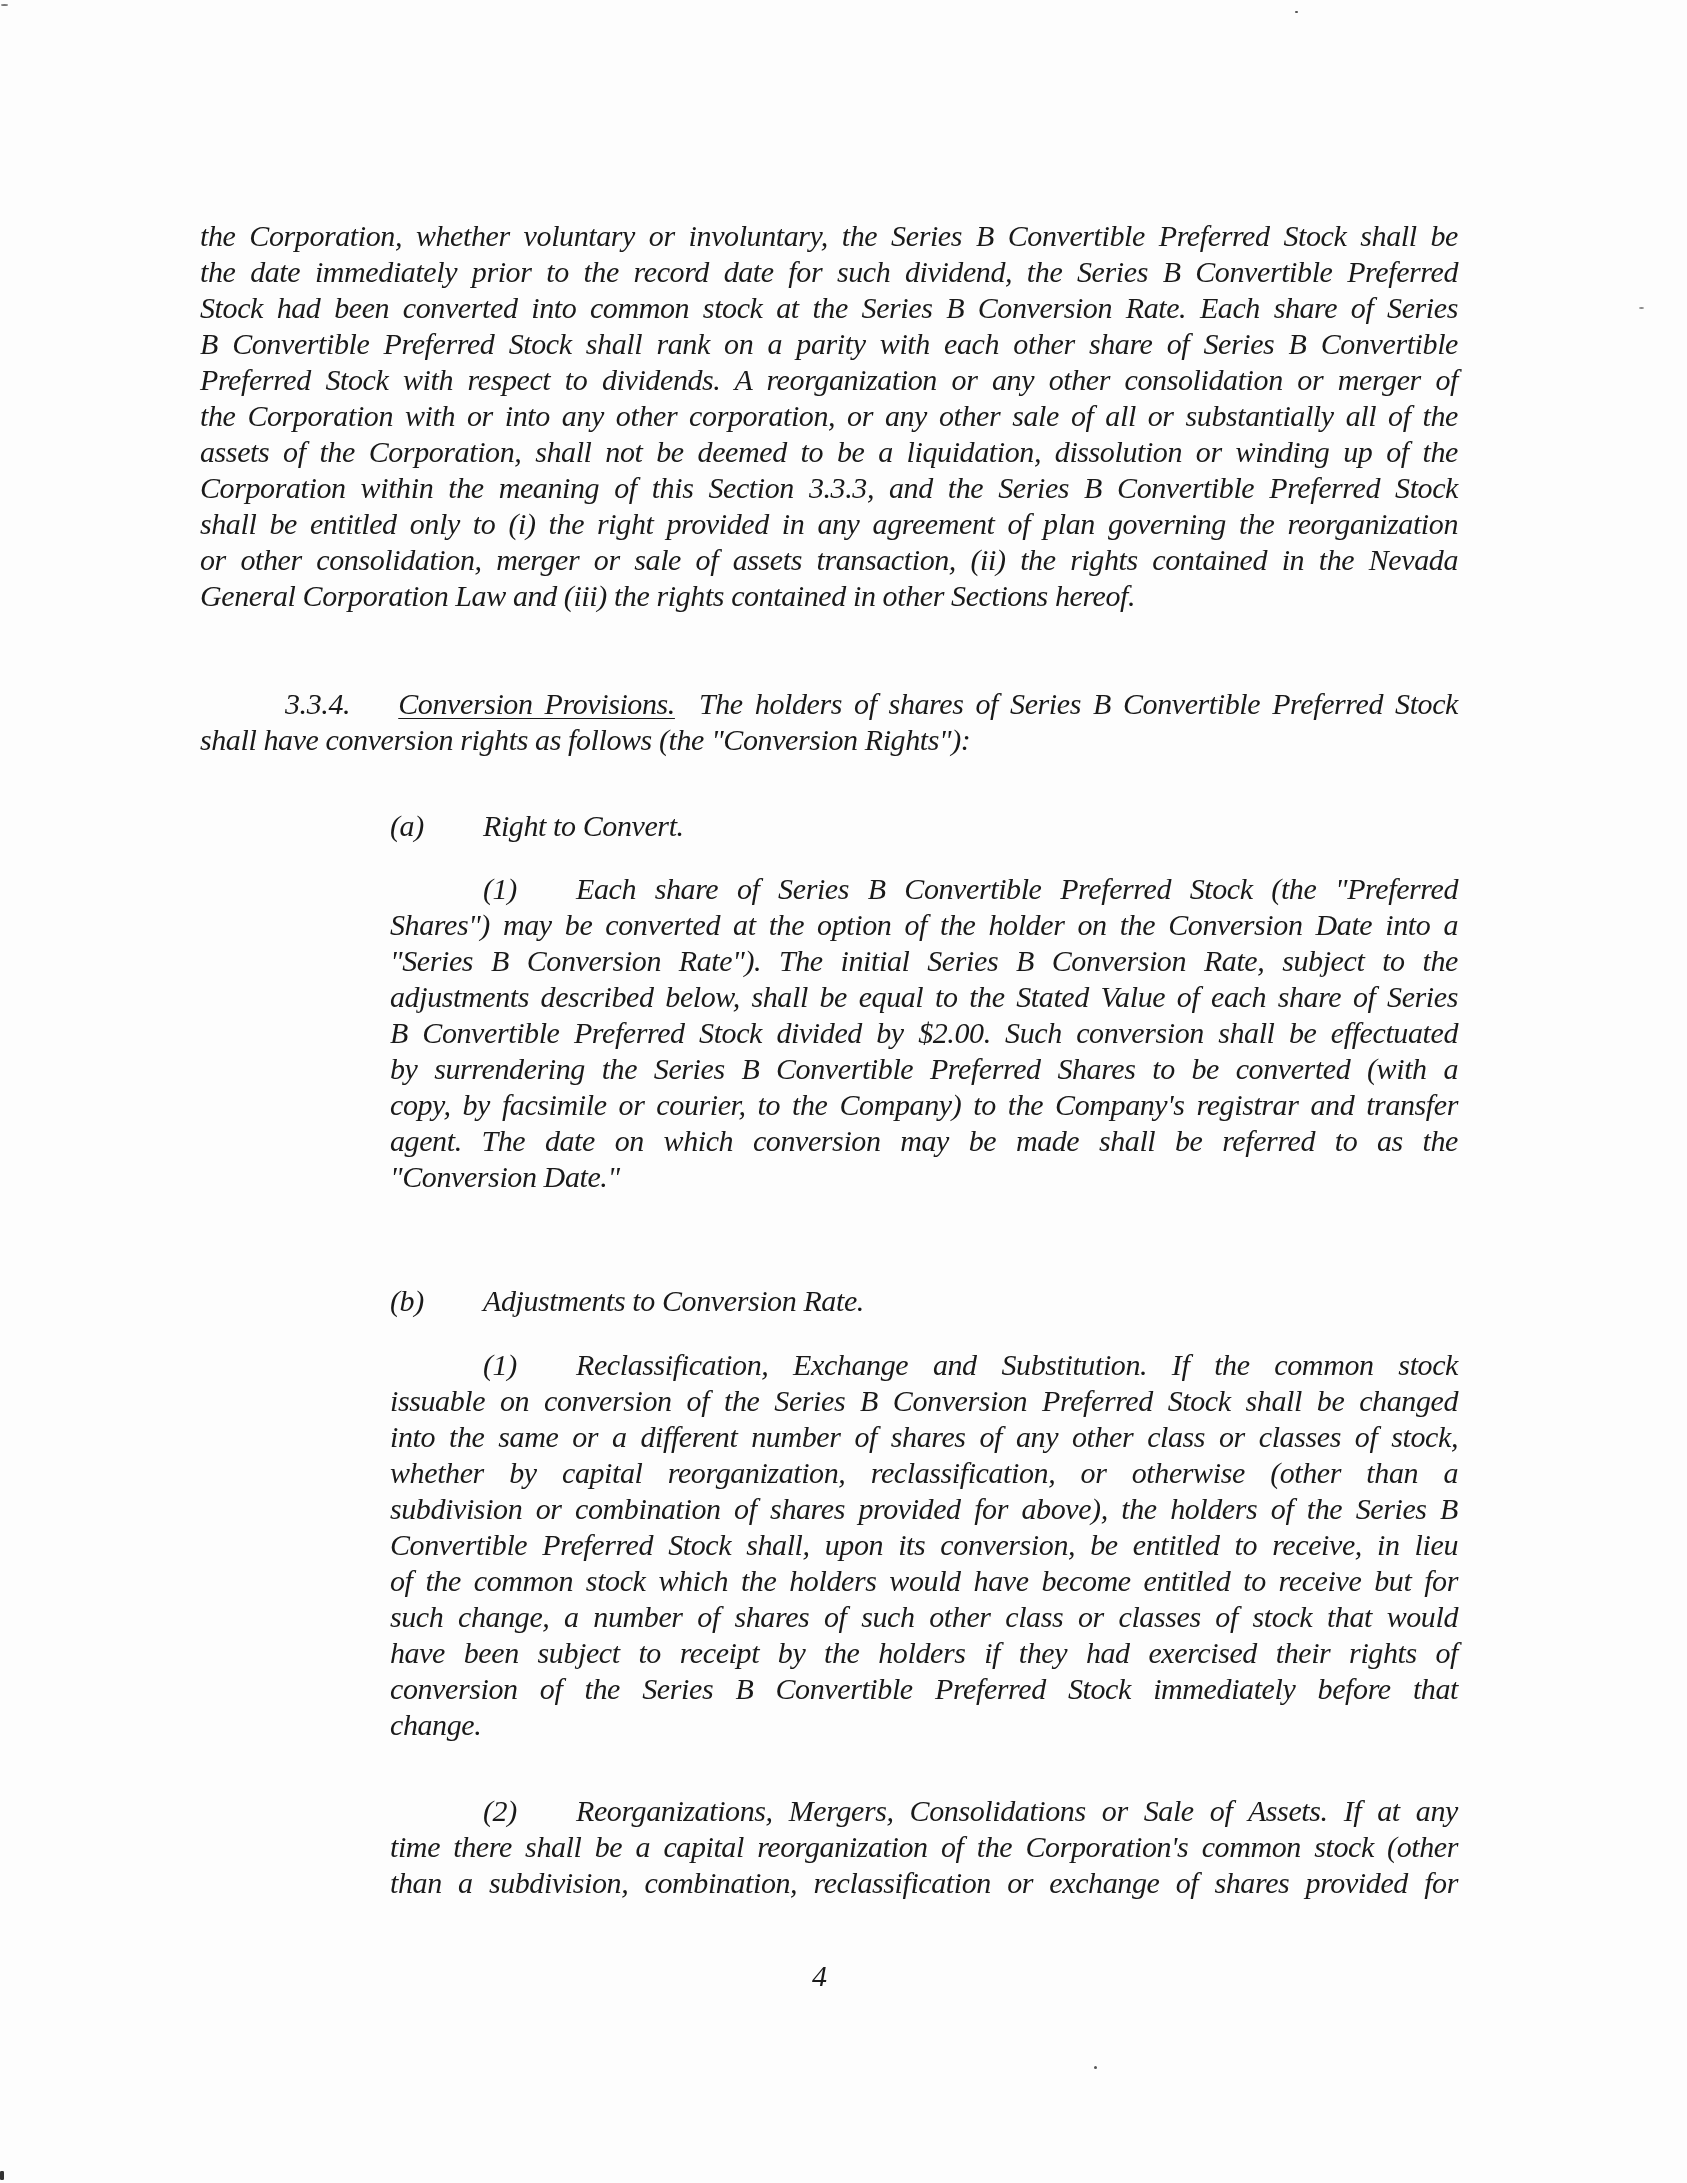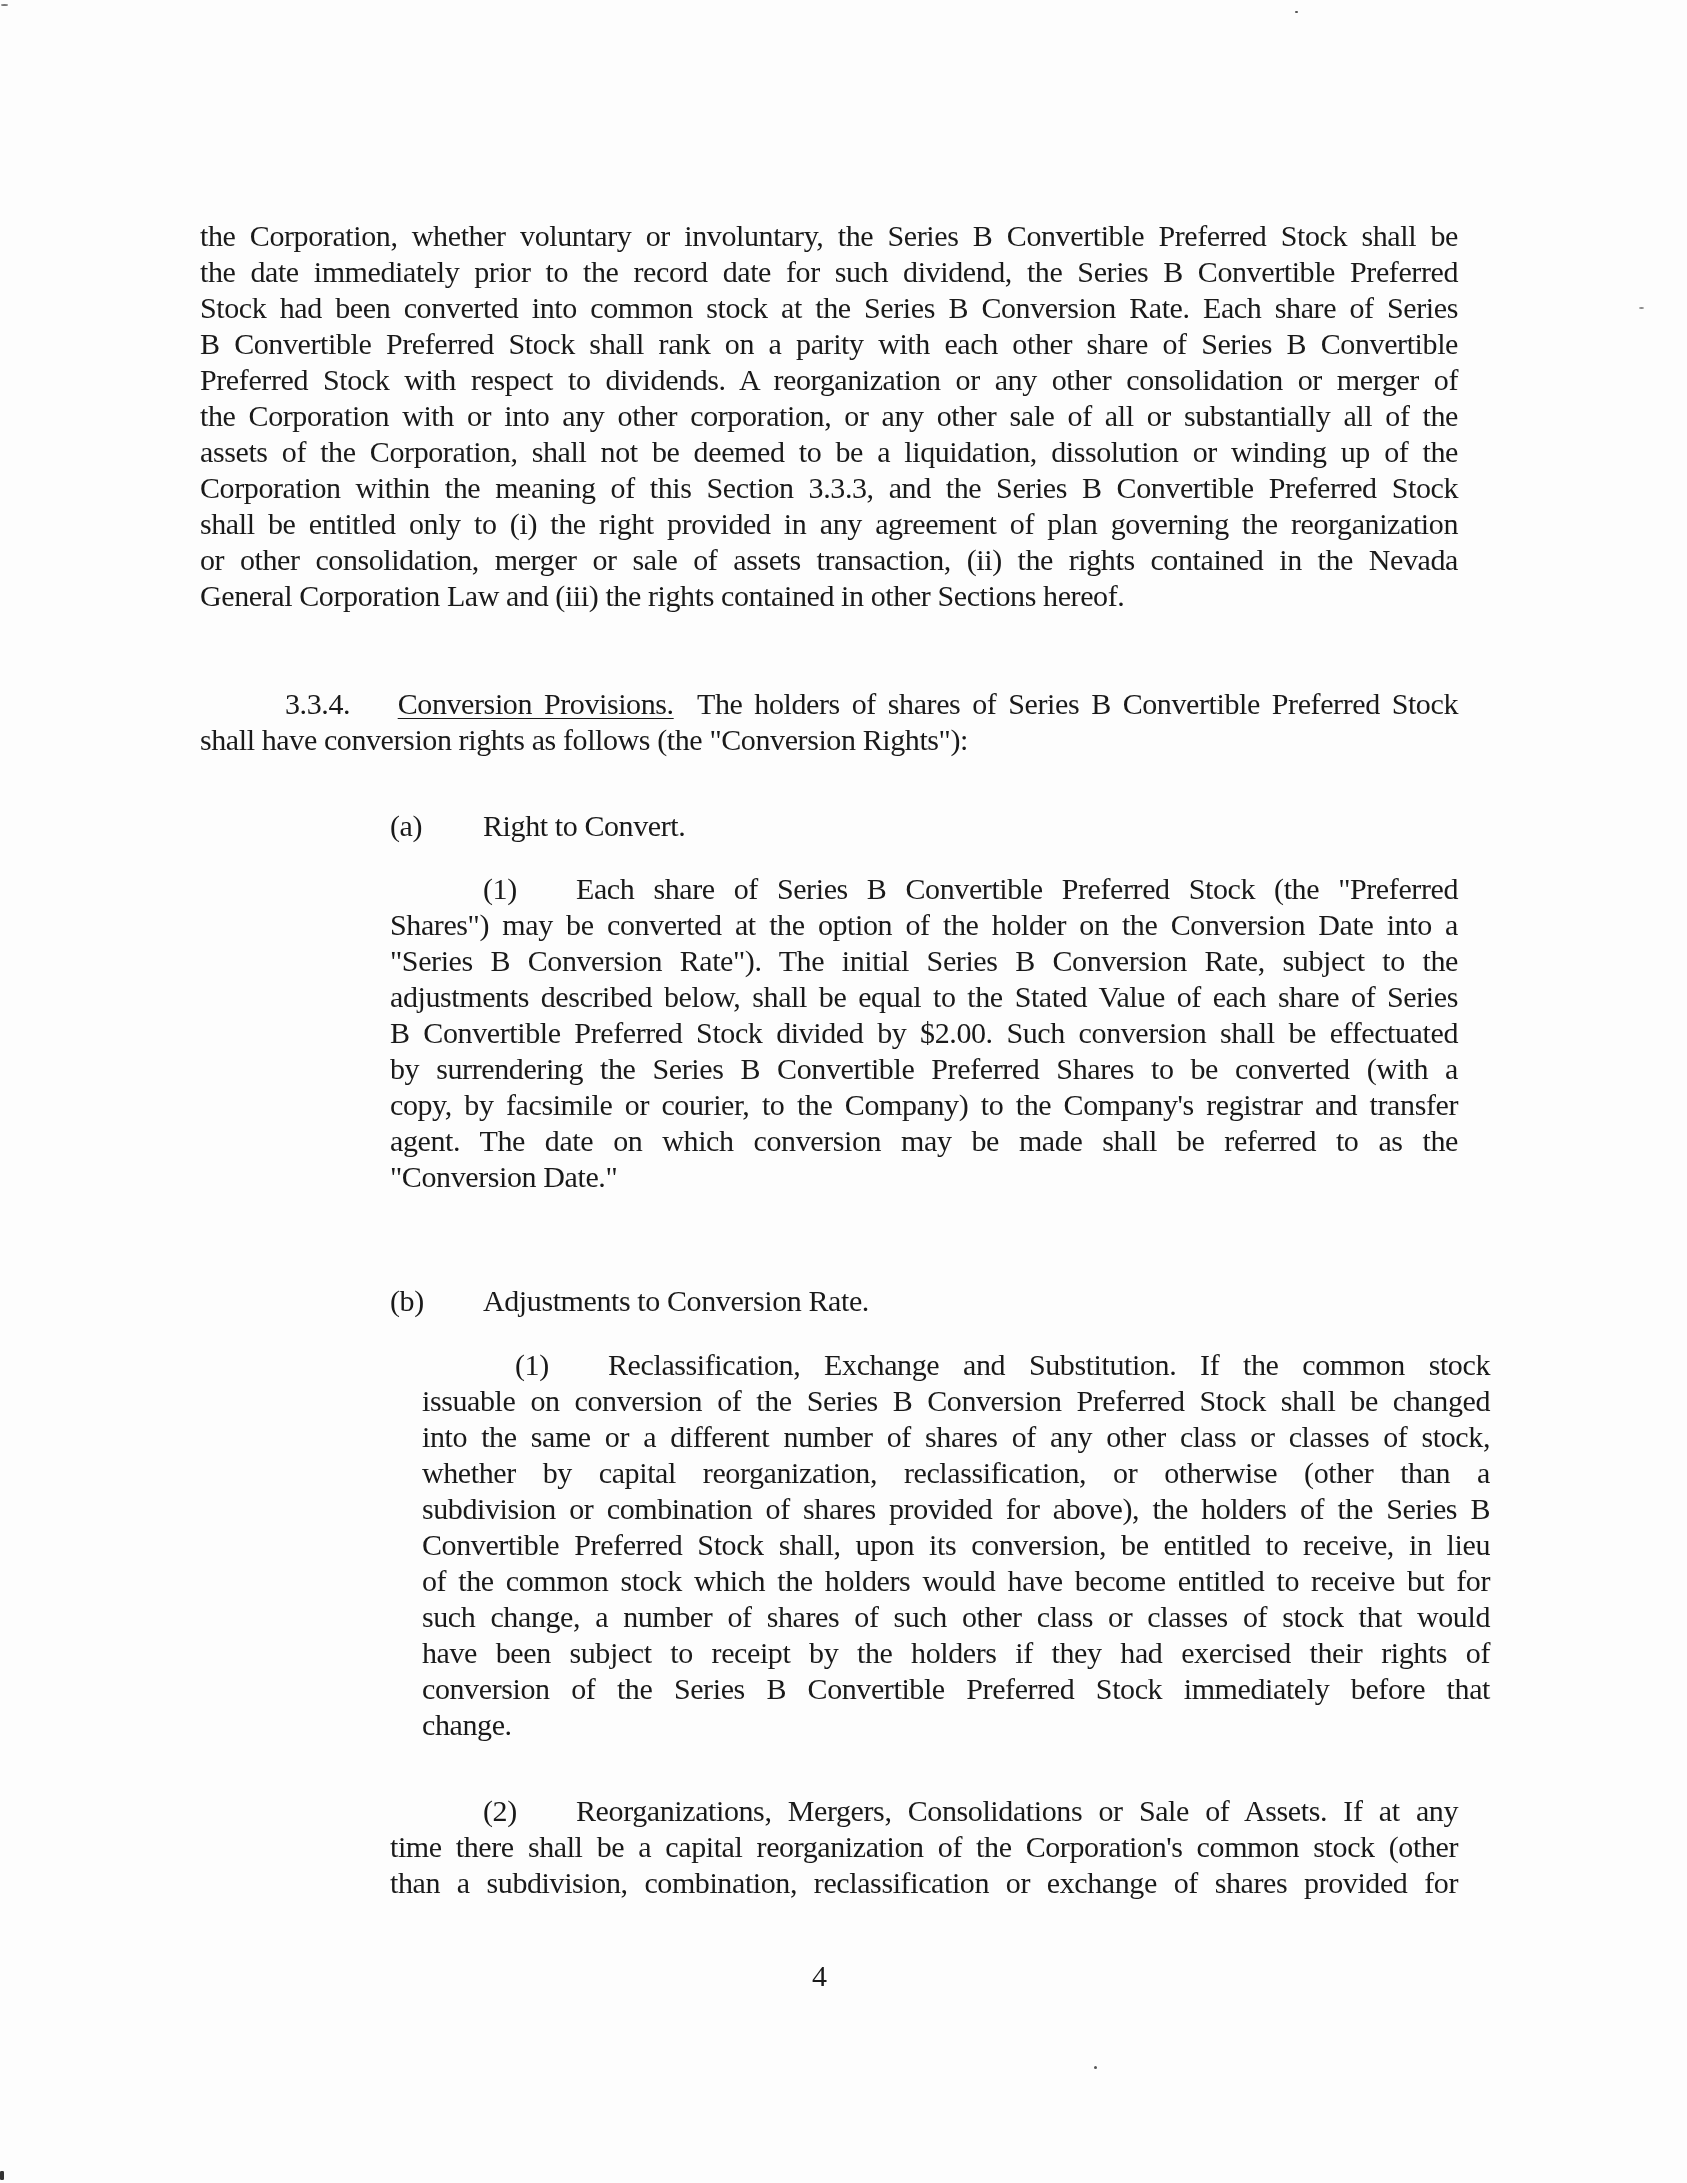--- a/index.html
+++ b/index.html
@@ -13,20 +13,21 @@
       position: relative;
       overflow: hidden;
       font-family: "Liberation Serif", "DejaVu Serif", serif;
       color: #1a1a1a;
     }
     .page {
       position: absolute;
       left: 0; top: 0;
       width: 1687px; height: 2183px;
       background: #fdfdfd;
+      font-style: italic;
     }
     .text-block {
       position: absolute;
       font-size: 30px;
       line-height: 36px;
       text-align: justify;
       letter-spacing: -0.4px;
       word-spacing: 0px;
     }
     .line {
@@ -52,21 +53,21 @@
       text-decoration-thickness: 1.3px;
     }
     .enum {
       display: inline-block;
     }
     .para1 { top: 218px; }
     .para2 { top: 686px; }
     .para3 { top: 808px; }
     .para4 { top: 871px; }
     .para5 { top: 1283px; }
-    .para6 { top: 1347px; margin-left: 32px; }
+    .para6 { top: 1347px; }
     .para7 { top: 1793px; }
     .page-number {
       position: absolute;
       top: 1958px;
       left: 812px;
       font-size: 30px;
       line-height: 36px;
     }
     .mark {
       position: absolute;

